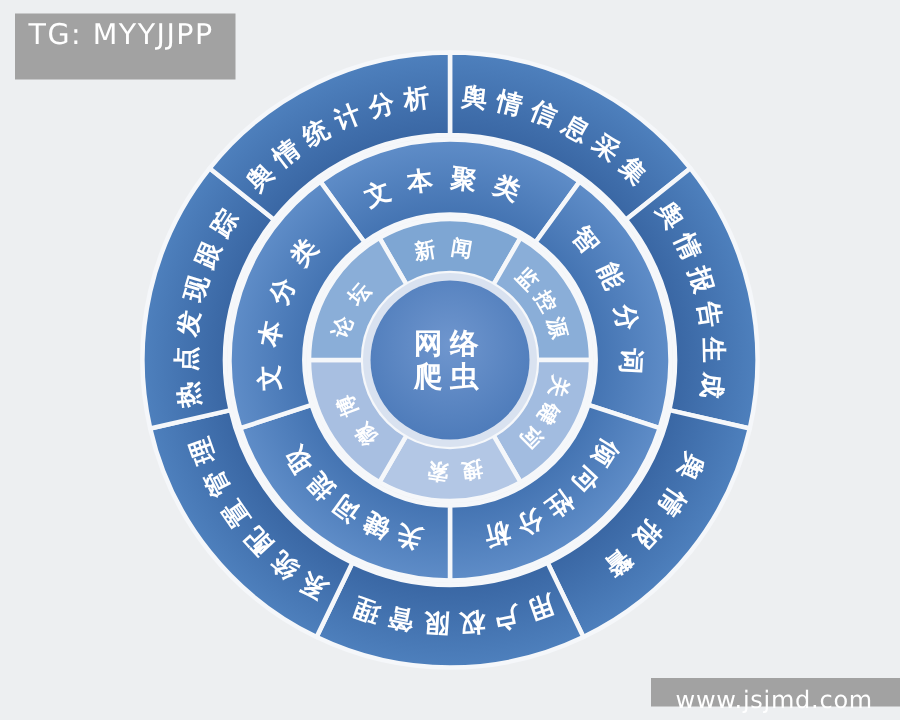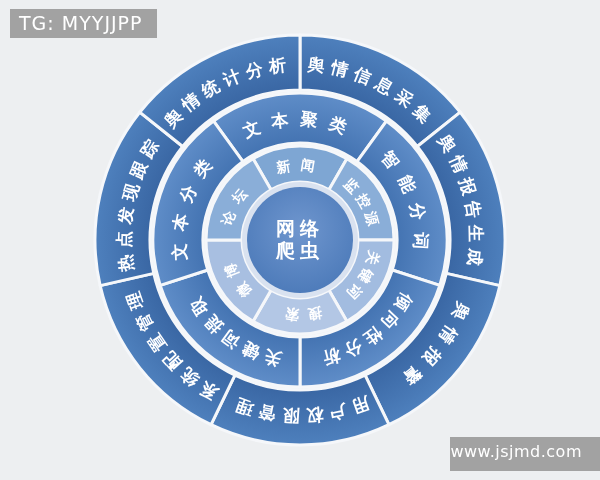--- a/index.html
+++ b/index.html
@@ -8,26 +8,26 @@
     background:#edeff1;
     font-family:"DejaVu Sans","Liberation Sans",sans-serif;
   }
   #wheel{position:absolute;left:0;top:0;}
   #wheel text{font-family:"DejaVu Sans","Liberation Sans",sans-serif;}
   .wm{
     position:absolute;background:#a2a2a2;color:#fff;
     white-space:nowrap;
   }
   .wm-top{
-    left:10px;top:9px;height:29px;line-height:29px;
+    left:10px;top:9px;height:44px;line-height:29px;
     padding:0 14px 0 9px;font-size:19px;letter-spacing:1px;
   }
   .wm-bottom{
-    right:0;bottom:9px;height:34px;line-height:29px;
-    padding:0 18px 0 0;font-size:16px;letter-spacing:0.5px;margin-top:28px;
+    right:0;bottom:9px;height:19px;line-height:29px;
+    padding:0 18px 0 16px;font-size:16px;letter-spacing:0.5px;margin-top:28px;
   }
 </style>
 </head>
 <body>
 
 <svg id="wheel" width="600" height="480" viewBox="0 0 600 480">
     <defs>
       <radialGradient id="g0" gradientUnits="userSpaceOnUse" cx="300" cy="240" r="205">
         <stop offset="67.17073170731707%" stop-color="#35619e"></stop>
         <stop offset="100%" stop-color="#4e80bd"></stop>

